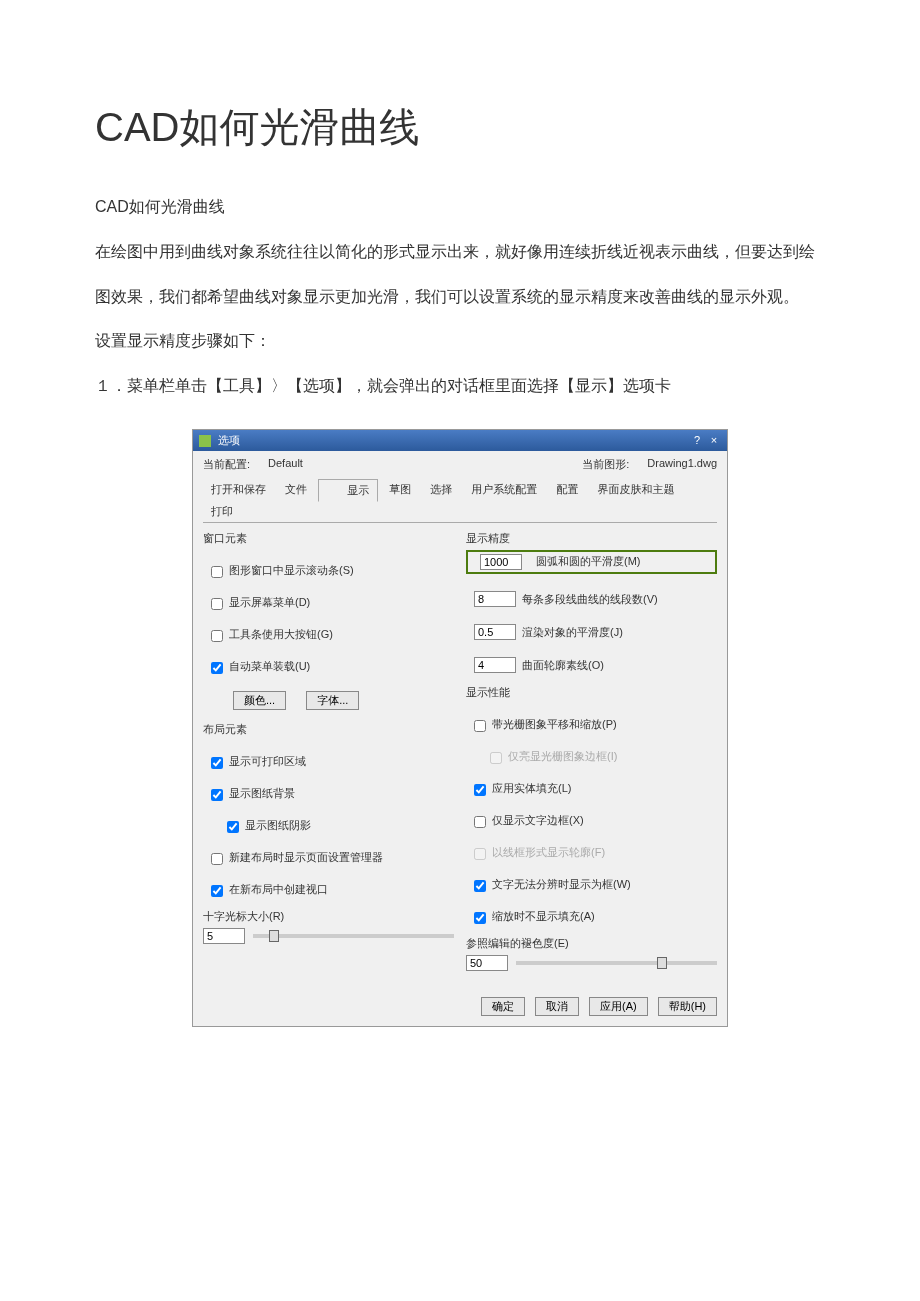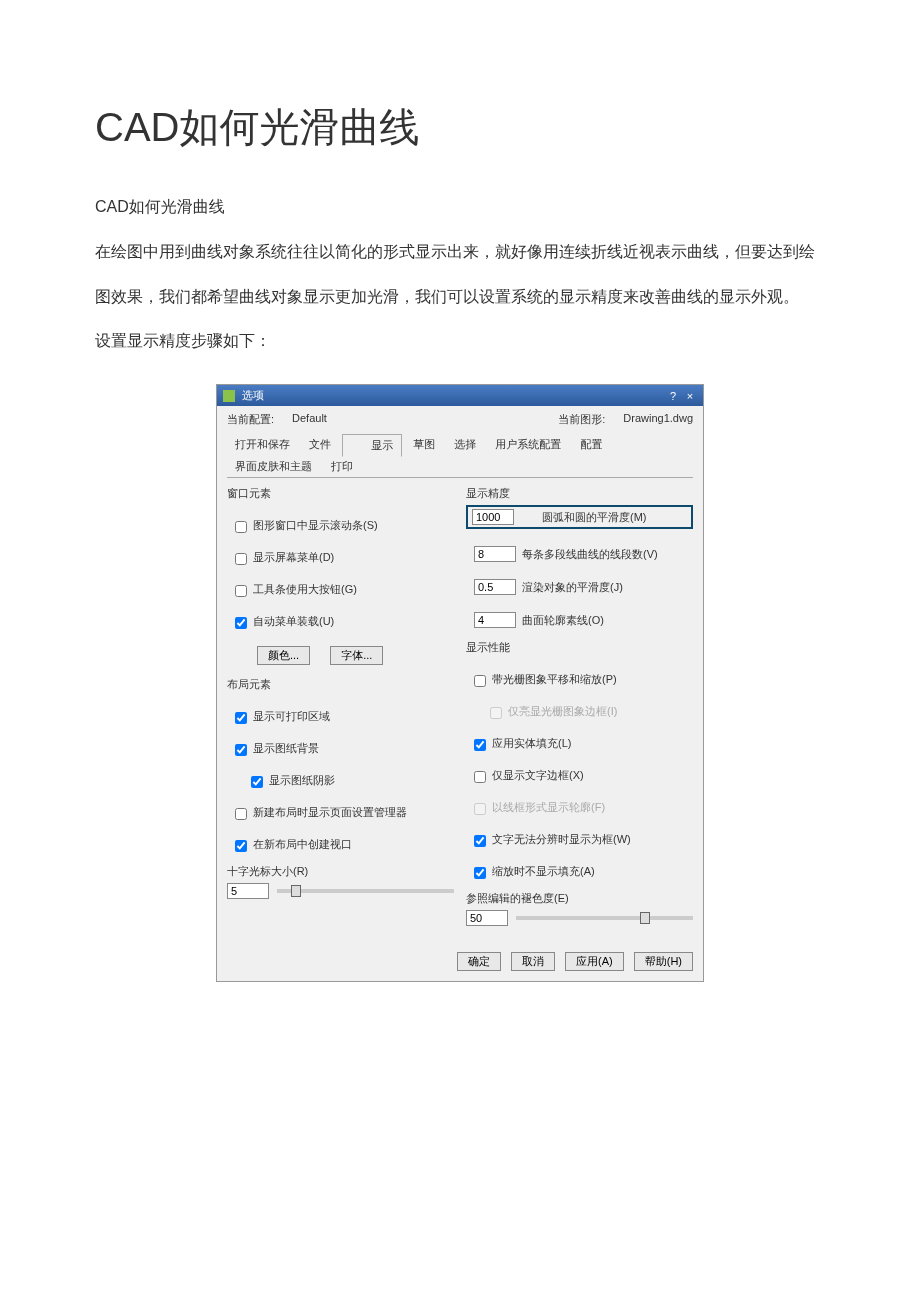--- a/index.html
+++ b/index.html
@@ -21,21 +21,21 @@
   font-size: 16px;
   line-height: 2.8;
   color: #333;
 }
 .dialog-wrapper {
   display: flex;
   justify-content: center;
   margin-top: 20px;
 }
 .dialog {
-  width: 488px;
+  width: 536px;
   background: #fef9c3;
   border: 1px solid #999;
   font-size: 11px;
 }
 .titlebar {
   background: linear-gradient(to bottom, #4a7cc4, #2c5a9c);
   color: #fff;
   padding: 3px 6px;
   display: flex;
   justify-content: space-between;
@@ -114,25 +114,25 @@
   cursor: pointer;
 }
 .val {
   width: 42px;
   border: 1px solid #888;
   padding: 1px 3px;
   font-size: 11px;
   background: #fff;
 }
 .hl-red {
-  border: 2px solid #0c4a6e;
-  padding: 2px 4px;
+  border: 2px solid #4d7c0f;
+  padding: 2px 12px;
   display: flex;
   align-items: center;
-  gap: 28px;
+  gap: 14px;
 }
 .slider-row {
   display: flex;
   align-items: center;
   gap: 8px;
   margin-top: 4px;
 }
 .slider {
   flex: 1;
   height: 4px;
@@ -156,20 +156,21 @@
 }
 </style>
 </head>
 <body>
 
 <div class="article">
   <h1>CAD如何光滑曲线</h1>
   <p>CAD如何光滑曲线</p>
   <p>在绘图中用到曲线对象系统往往以简化的形式显示出来，就好像用连续折线近视表示曲线，但要达到绘图效果，我们都希望曲线对象显示更加光滑，我们可以设置系统的显示精度来改善曲线的显示外观。</p>
   <p>设置显示精度步骤如下：</p>
+  <p>１．菜单栏单击【工具】〉【选项】，就会弹出的对话框里面选择【显示】选项卡</p>
 </div>
 
 <div class="dialog-wrapper">
 <div class="dialog">
   <div class="titlebar">
     <div>
       <span class="title-icon"></span>
       <span>选项</span>
     </div>
     <div class="win-btns">

